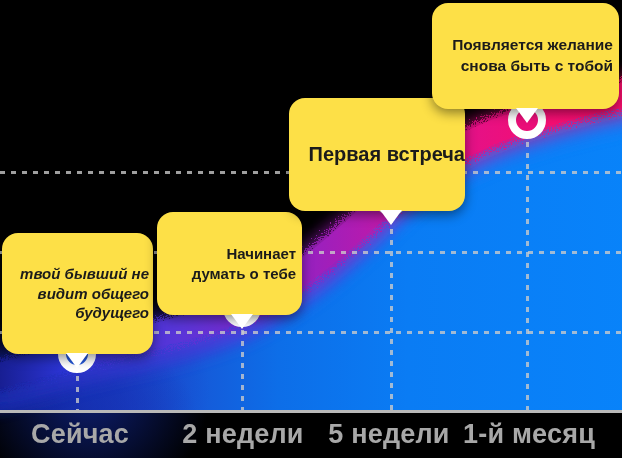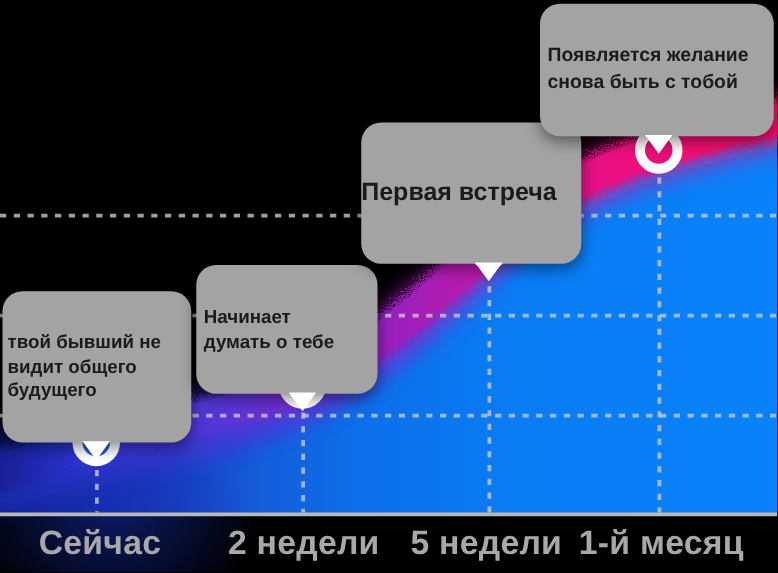--- a/index.html
+++ b/index.html
@@ -2,32 +2,32 @@
 <html><head>
 <meta charset="utf-8">
 <style>
   html,body{margin:0;padding:0;background:#000;}
   .stage{
     position:relative;width:622px;height:458px;background:#000;
     overflow:hidden;font-family:"Liberation Sans",sans-serif;
   }
   .chart-svg{position:absolute;left:0;top:0;width:622px;height:458px;display:block;}
   .bubble{
-    position:absolute;background:#a3a3a3;border-radius:16px;
+    position:absolute;background:#fde047;border-radius:16px;
     color:#1b1b1b;font-weight:700;font-size:15px;line-height:1.32;
-    text-align:left;white-space:pre-line;
+    text-align:right;white-space:pre-line;
     box-shadow:0 4px 12px rgba(0,0,0,.45);
     box-sizing:border-box;
   }
   .bubble .tail{
     position:absolute;bottom:-14px;width:0;height:0;
     border-left:11px solid transparent;border-right:11px solid transparent;
     border-top:15px solid #ffffff;
   }
-  .bubble1{left:2px;top:233px;width:151px;padding:11px 4px;}
+  .bubble1{left:2px;top:233px;width:151px;padding:11px 4px;font-style:italic;}
   .bubble2{left:157px;top:212px;width:145px;padding:12px 6px;}
   .bubble3{left:289px;top:98px;width:176px;padding:17px 0;font-size:20px;}
   .bubble4{left:432px;top:3px;width:187px;padding:12px 6px;font-size:15.5px;}
   .bubble1 .tail{left:64px;}
   .bubble2 .tail{left:74px;}
   .bubble3 .tail{left:91px;}
   .bubble4 .tail{left:84px;}
   .x-tick{
     position:absolute;top:419px;transform:translateX(-50%);
     color:#a8a8a8;font-size:27px;font-weight:600;letter-spacing:.2px;

